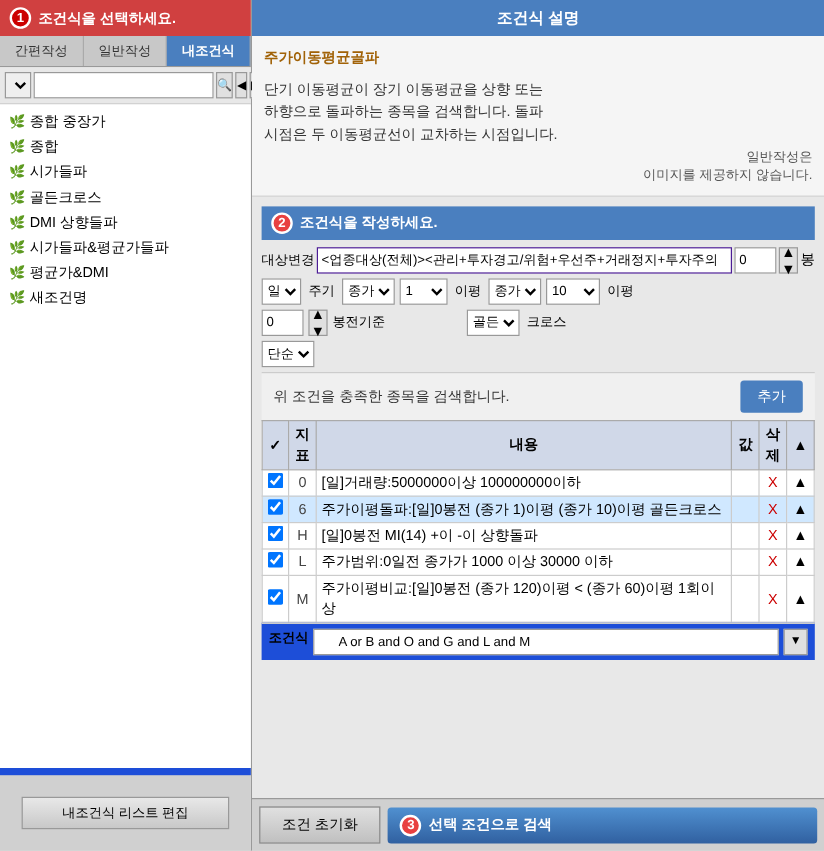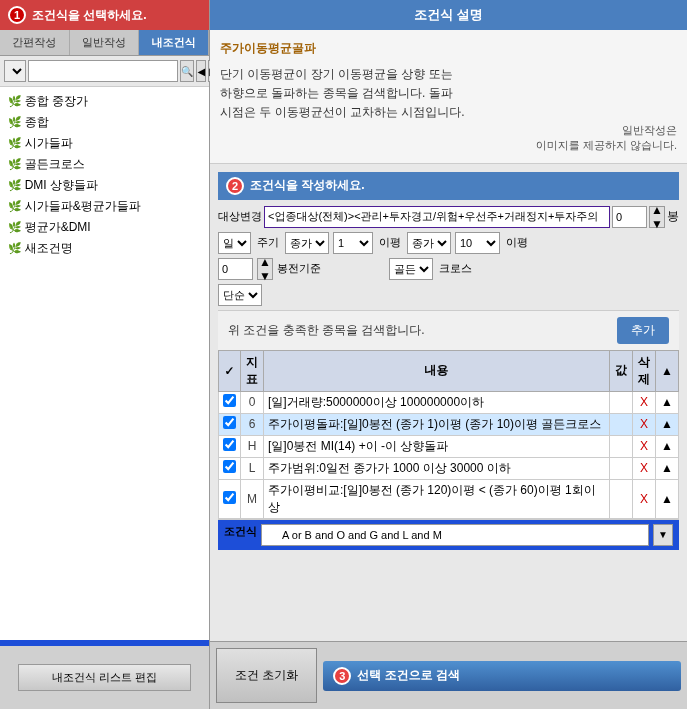--- a/index.html
+++ b/index.html
@@ -76,21 +76,21 @@
     .arr-cell { width: 16px; text-align: center; }
     
     
     .condition-expr-row { display: flex; gap: 4px; padding: 4px 6px; background: #1d4ed8; border-top: 1px solid #ccc; }
     .cond-label { font-size: 11px; font-weight: bold; white-space: nowrap; }
     .cond-input { flex: 1; height: 22px; border: 1px solid #999; background: white; font-size: 11px; padding: 0 20px; }
     .cond-btn { width: 20px; height: 22px; border: 1px solid #999; background: #e0e0e0; cursor: pointer; font-size: 10px; }
     
     
     .bottom-bar { display: flex; align-items: center; padding: 6px; background: #d0d0d0; border-top: 1px solid #999; gap: 6px; }
-    .reset-btn { padding: 18px 18px; background: linear-gradient(to bottom, #e0e0e0, #c0c0c0); border: 1px solid #888; cursor: pointer; font-size: 12px; }
+    .reset-btn { padding: 6px 18px; background: linear-gradient(to bottom, #e0e0e0, #c0c0c0); border: 1px solid #888; cursor: pointer; font-size: 12px; }
     .search-exec-btn { flex: 1; padding: 6px 10px; background: linear-gradient(to bottom, #5090d0, #3060a0); color: white; border: none; cursor: pointer; font-size: 12px; font-weight: bold; border-radius: 3px; display: flex; align-items: center; gap: 6px; }
     .step-badge3 { background: #e84040; border: 2px solid white; border-radius: 50%; width: 18px; height: 18px; display: flex; align-items: center; justify-content: center; font-size: 11px; color: white; font-weight: bold; }
     
     input[type="checkbox"] { width: 13px; height: 13px; cursor: pointer; }
   </style>
 </head>
 <body>
 
 <div class="main-container">
 

